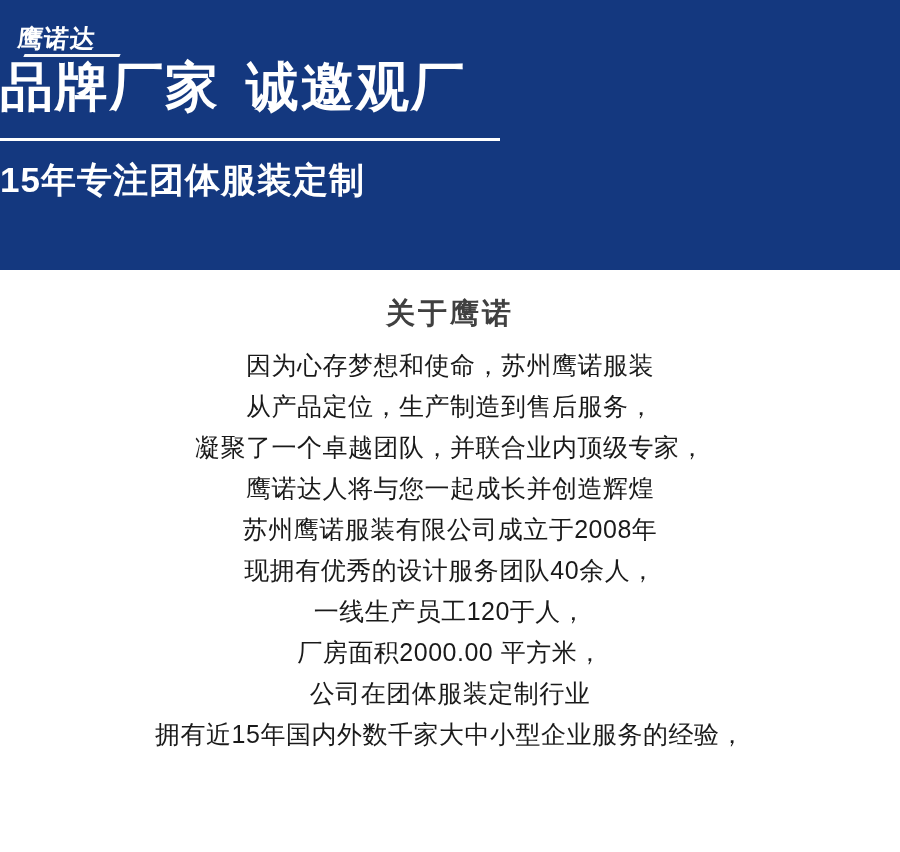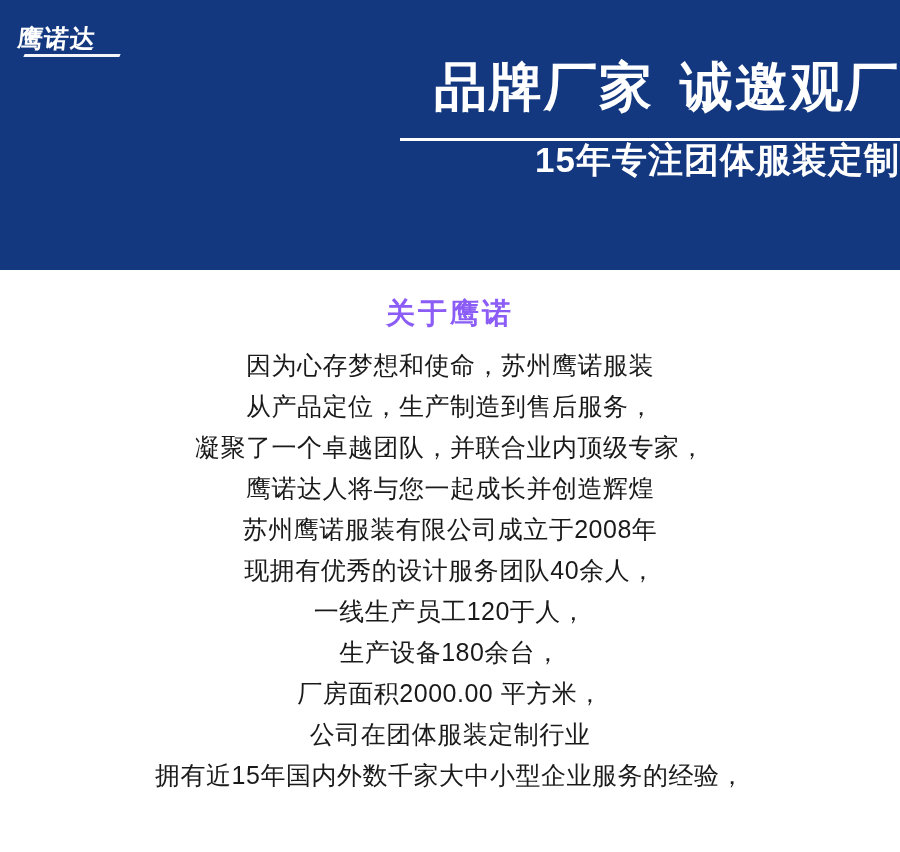--- a/index.html
+++ b/index.html
@@ -59,21 +59,21 @@
     opacity: .95;
   }
   .banner-inner {
     position: absolute;
     left: 0;
     top: 0;
     width: 900px;
     height: 270px;
     display: flex;
     flex-direction: column;
-    align-items: flex-end;
+    align-items: flex-start;
     justify-content: flex-start;
     padding-top: 58px;
     box-sizing: border-box;
   }
   .banner-title {
     color: #ffffff;
     font-size: 53px;
     font-weight: bold;
     letter-spacing: 2px;
     line-height: 1.1;
@@ -84,40 +84,41 @@
     display: inline-block;
     width: 26px;
   }
   .banner-rule {
     margin-top: 22px;
     width: 500px;
     height: 3px;
     background: #ffffff;
   }
   .banner-subtitle {
+    margin-top: 20px;
     color: #ffffff;
     font-size: 35px;
     font-weight: bold;
     letter-spacing: 1px;
     line-height: 1.1;
     white-space: nowrap;
     text-align: center;
   }
 
   
   .about {
     width: 900px;
     padding-top: 26px;
     box-sizing: border-box;
     text-align: center;
   }
   .about-heading {
     font-size: 29px;
     font-weight: bold;
-    color: #8b5cf6;
+    color: #404040;
     letter-spacing: 3px;
     line-height: 1.2;
     margin-bottom: 14px;
   }
   .about-lines {
     display: block;
   }
   .about-line {
     font-size: 25px;
     color: #1a1a1a;
@@ -151,20 +152,19 @@
   <div class="about">
     <div class="about-heading">关于鹰诺</div>
     <div class="about-lines">
       <div class="about-line">因为心存梦想和使命，苏州鹰诺服装</div>
       <div class="about-line">从产品定位，生产制造到售后服务，</div>
       <div class="about-line">凝聚了一个卓越团队，并联合业内顶级专家，</div>
       <div class="about-line">鹰诺达人将与您一起成长并创造辉煌</div>
       <div class="about-line">苏州鹰诺服装有限公司成立于2008年</div>
       <div class="about-line">现拥有优秀的设计服务团队40余人，</div>
       <div class="about-line">一线生产员工120于人，</div>
-      <div class="about-line">生产设备180余台，</div>
       <div class="about-line">厂房面积2000.00 平方米，</div>
       <div class="about-line">公司在团体服装定制行业</div>
       <div class="about-line">拥有近15年国内外数千家大中小型企业服务的经验，</div>
     </div>
   </div>
 
 </div>
 
 </body></html>

